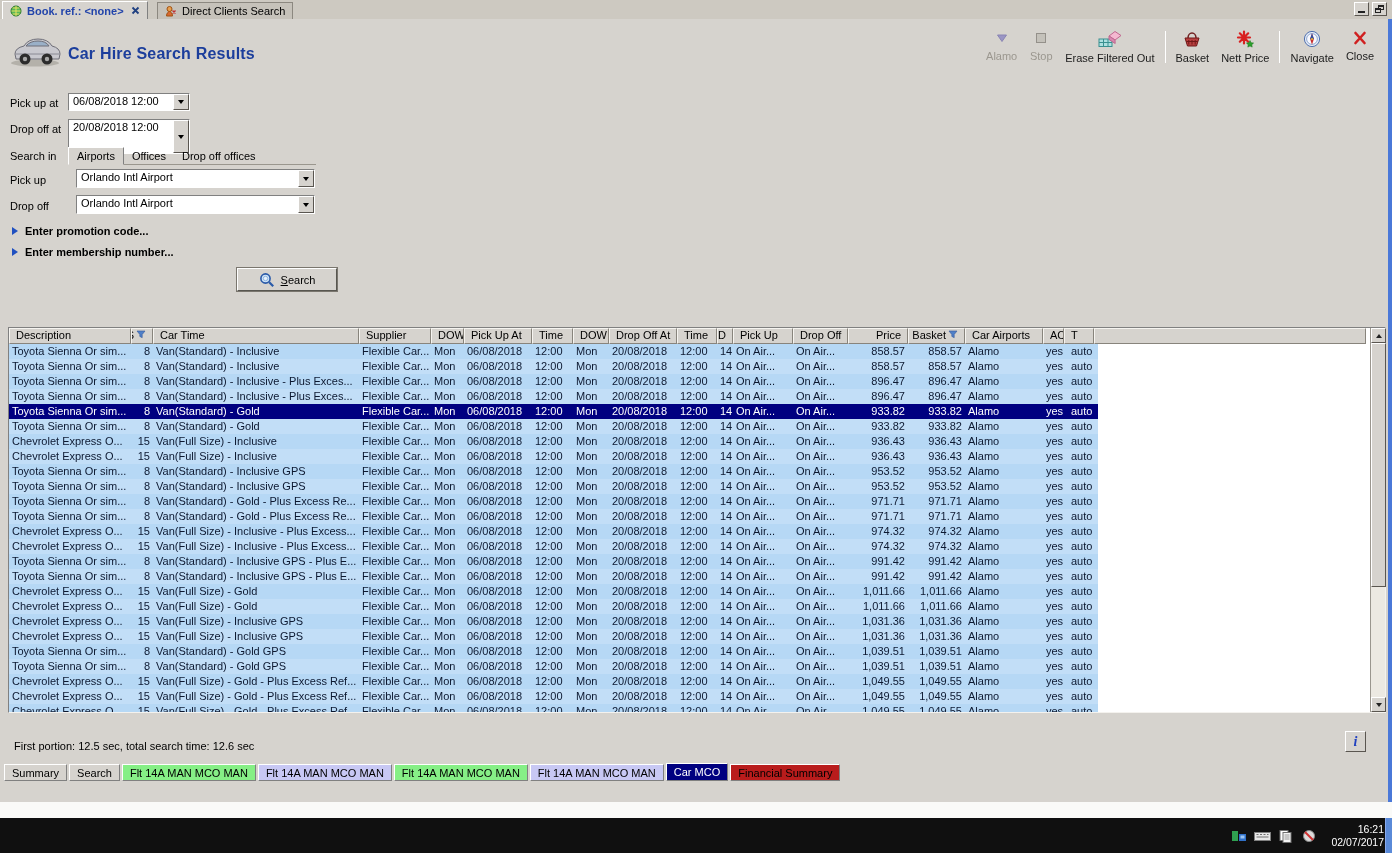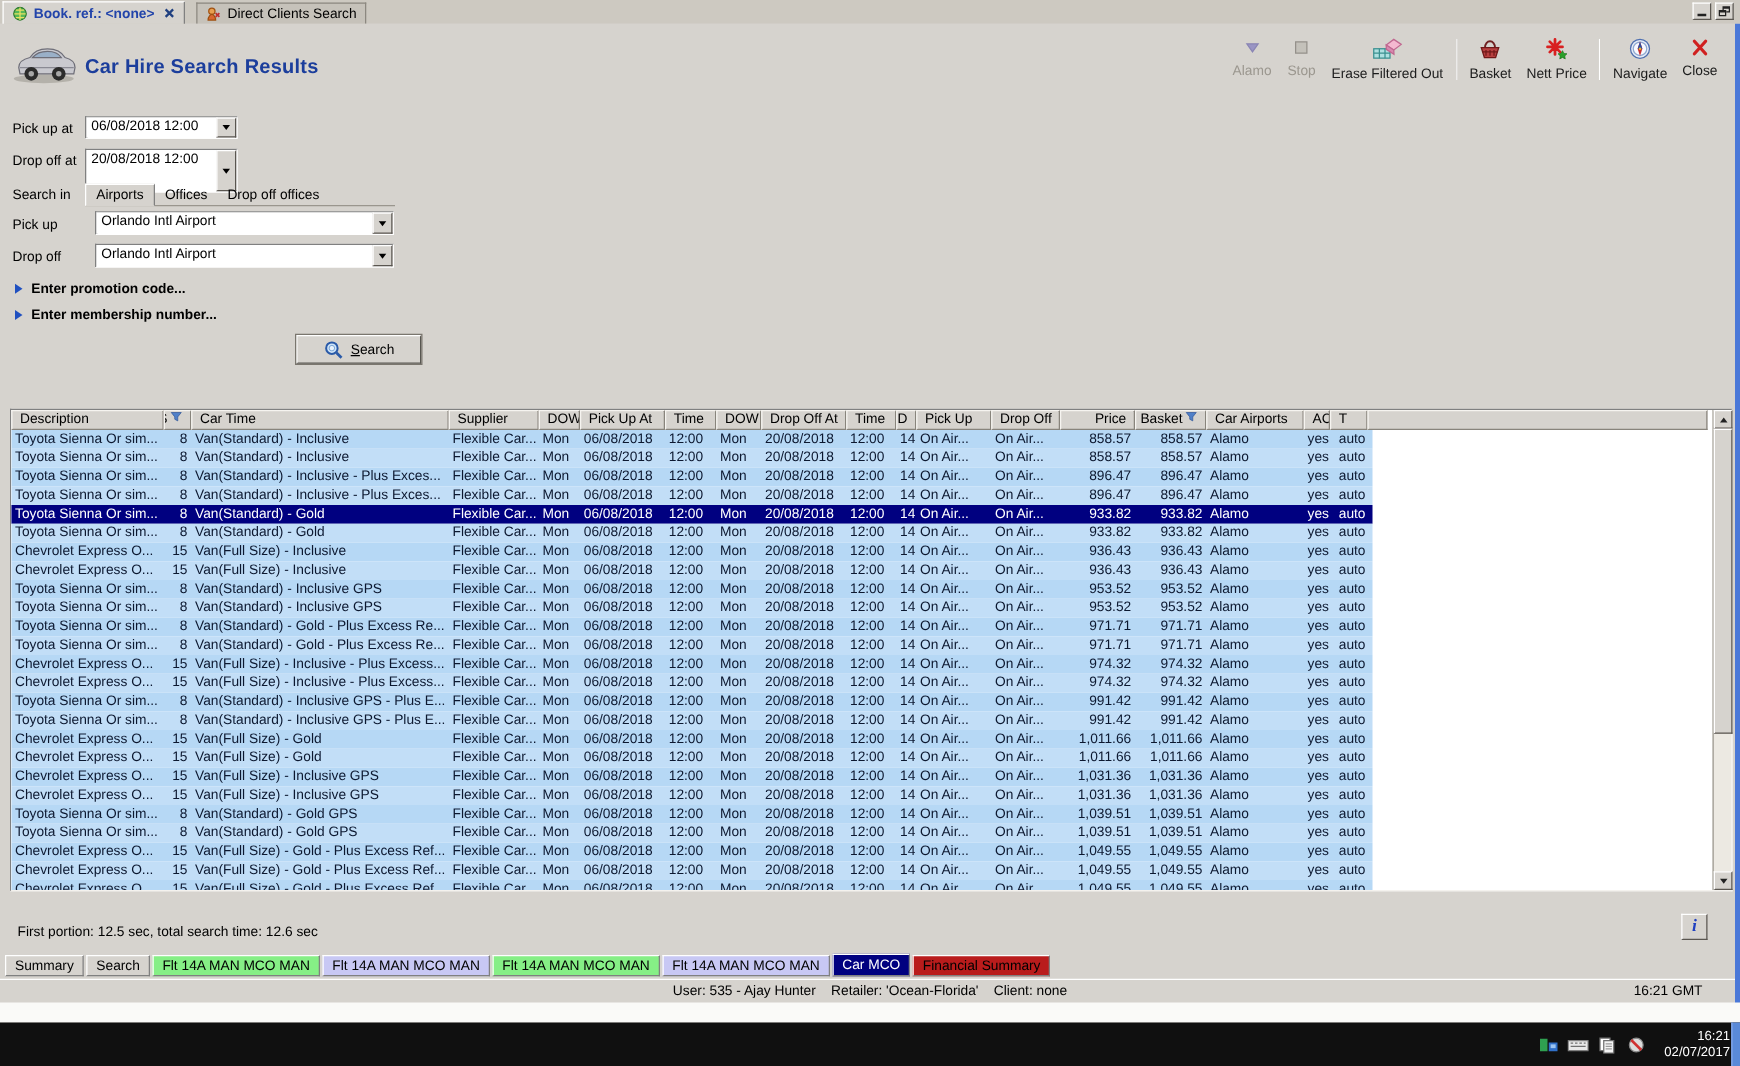--- a/index.html
+++ b/index.html
@@ -899,24 +899,20 @@
       <div class="ptab" style="background: rgb(214, 211, 206); color: rgb(0, 0, 0);">Summary</div>
       <div class="ptab" style="background: rgb(214, 211, 206); color: rgb(0, 0, 0);">Search</div>
       <div class="ptab" style="background: rgb(134, 239, 134); color: rgb(0, 0, 0);">Flt 14A MAN MCO MAN</div>
       <div class="ptab" style="background: rgb(200, 200, 244); color: rgb(0, 0, 0);">Flt 14A MAN MCO MAN</div>
       <div class="ptab" style="background: rgb(134, 239, 134); color: rgb(0, 0, 0);">Flt 14A MAN MCO MAN</div>
       <div class="ptab" style="background: rgb(200, 200, 244); color: rgb(0, 0, 0);">Flt 14A MAN MCO MAN</div>
       <div class="ptab active" style="background: rgb(0, 0, 128); color: rgb(255, 255, 255);">Car MCO</div>
       <div class="ptab" style="background: #b91c1c; color: rgb(0, 0, 0);">Financial Summary</div>
     </div>
 
-  <div class="statusbar">
-    <span class="status-info">User: 535 - Ajay Hunter    Retailer: 'Ocean-Florida'    Client: none</span>
-    <span class="status-time">16:21 GMT</span>
-  </div>
 
   <div class="app-right-border"></div>
   <div class="desktop-band"></div>
 
   <div class="taskbar">
     <div class="tray">
       <div class="tray-icons">
         <svg width="16" height="14" viewBox="0 0 16 14">
             <rect x="1" y="2" width="6" height="10" fill="#2fa050"></rect>
             <rect x="8" y="5" width="7" height="7" fill="#3070c8"></rect>

